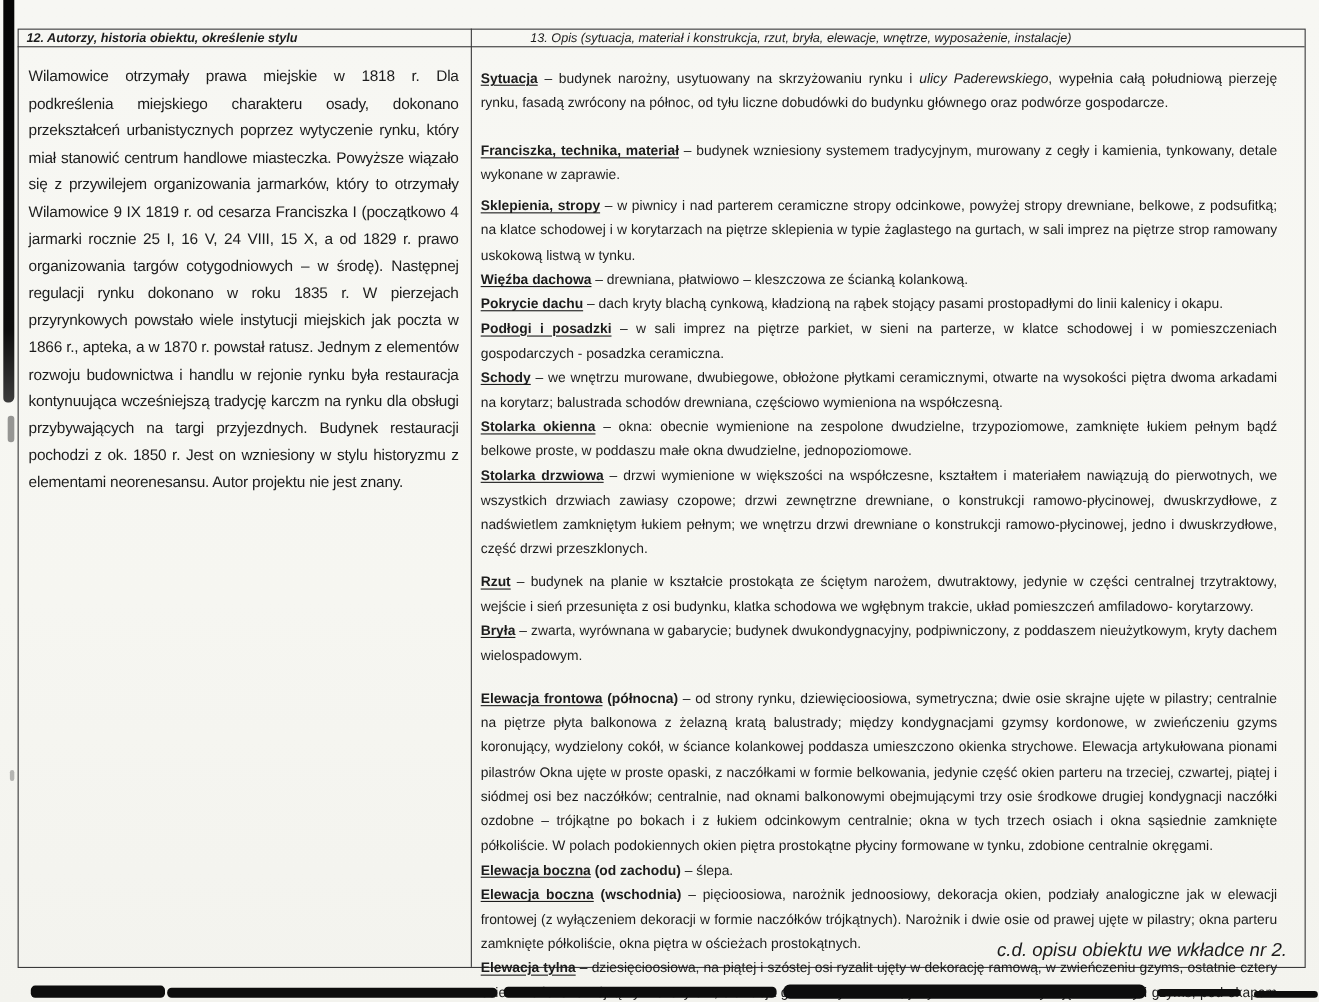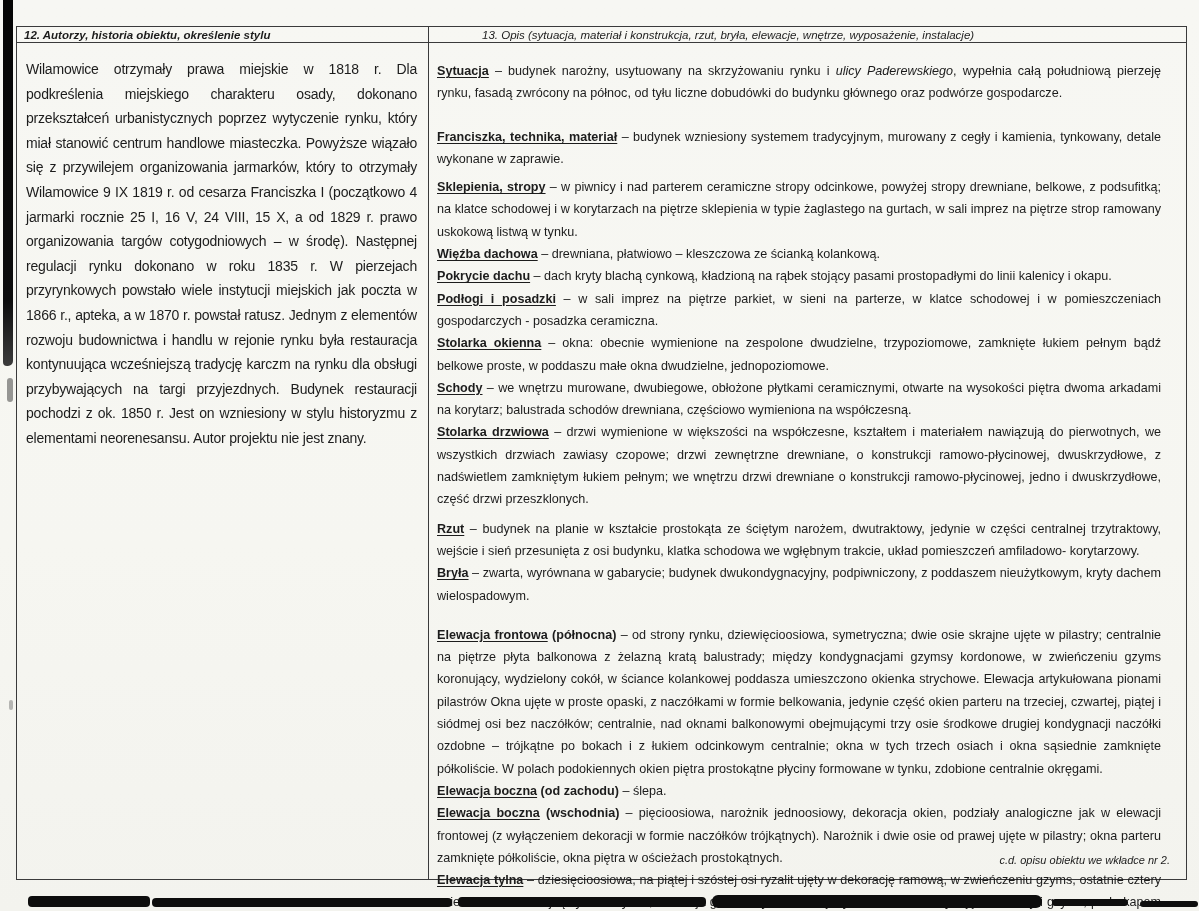--- a/index.html
+++ b/index.html
@@ -60,21 +60,21 @@
   .sec:nth-child(12) { margin-top: 17px; } 
 
   .seg-label  { font-weight: bold; text-decoration: underline; text-underline-offset: 2px; }
   .seg-bold   { font-weight: bold; }
   .seg-u      { text-underline-offset: 2px; }
   .seg-italic { font-style: italic; }
 
   
   .footer-note {
     position: absolute; right: 40px; top: 854px;
-    font-size: 11px; font-style: italic;
+    font-size: 17px; font-style: italic;
   }
 
   
   .edge-bar {
     position: absolute; left: 3px; top: 0;
     width: 10px; height: 366px;
     background: linear-gradient(180deg, #050505 0%, #0d0d0d 82%, #3c3c3c 100%);
     border-radius: 0 0 5px 4px;
   }
   .smudge1 {
@@ -110,22 +110,22 @@
 
   <div class="left-body">Wilamowice otrzymały prawa miejskie w 1818 r. Dla podkreślenia miejskiego charakteru osady, dokonano przekształceń urbanistycznych poprzez wytyczenie rynku, który miał stanowić centrum handlowe miasteczka. Powyższe wiązało się z przywilejem organizowania jarmarków, który to otrzymały Wilamowice 9 IX 1819 r. od cesarza Franciszka I (początkowo 4 jarmarki rocznie 25 I, 16 V, 24 VIII, 15 X, a od 1829 r. prawo organizowania targów cotygodniowych – w środę). Następnej regulacji rynku dokonano w roku 1835 r. W pierzejach przyrynkowych powstało wiele instytucji miejskich jak poczta w 1866 r., apteka, a w 1870 r. powstał ratusz. Jednym z elementów rozwoju budownictwa i handlu w rejonie rynku była restauracja kontynuująca wcześniejszą tradycję karczm na rynku dla obsługi przybywających na targi przyjezdnych. Budynek restauracji pochodzi z ok. 1850 r. Jest on wzniesiony w stylu historyzmu z elementami neorenesansu. Autor projektu nie jest znany.</div>
 
   <div class="right-body">
       <p class="sec"><span class="seg-label">Sytuacja</span><span class="seg-text"> – budynek narożny, usytuowany na skrzyżowaniu rynku i </span><span class="seg-italic">ulicy Paderewskiego</span><span class="seg-text">, wypełnia całą południową pierzeję rynku, fasadą zwrócony na północ, od tyłu liczne dobudówki do budynku głównego oraz podwórze gospodarcze.</span></p>
       <p class="sec"><span class="seg-label">Franciszka, technika, materiał</span><span class="seg-text"> – budynek wzniesiony systemem tradycyjnym, murowany z cegły i kamienia, tynkowany, detale wykonane w zaprawie.</span></p>
       <p class="sec"><span class="seg-label">Sklepienia, stropy</span><span class="seg-text"> – w piwnicy i nad parterem ceramiczne stropy odcinkowe, powyżej stropy drewniane, belkowe, z podsufitką; na klatce schodowej i w korytarzach na piętrze sklepienia w typie żaglastego na gurtach, w sali imprez na piętrze strop ramowany uskokową listwą w tynku.</span></p>
       <p class="sec"><span class="seg-label">Więźba dachowa</span><span class="seg-text"> – drewniana, płatwiowo – kleszczowa ze ścianką kolankową.</span></p>
       <p class="sec"><span class="seg-label">Pokrycie dachu</span><span class="seg-text"> – dach kryty blachą cynkową, kładzioną na rąbek stojący pasami prostopadłymi do linii kalenicy i okapu.</span></p>
       <p class="sec"><span class="seg-label">Podłogi i posadzki</span><span class="seg-text"> – w sali imprez na piętrze parkiet, w sieni na parterze, w klatce schodowej i w pomieszczeniach gospodarczych - posadzka ceramiczna.</span></p>
+      <p class="sec"><span class="seg-label">Schody</span><span class="seg-text"> – we wnętrzu murowane, dwubiegowe, obłożone płytkami ceramicznymi, otwarte na wysokości piętra dwoma arkadami na korytarz; balustrada schodów drewniana, częściowo wymieniona na współczesną.</span></p>
       <p class="sec"><span class="seg-label">Stolarka okienna</span><span class="seg-text"> – okna: obecnie wymienione na zespolone dwudzielne, trzypoziomowe, zamknięte łukiem pełnym bądź belkowe proste, w poddaszu małe okna dwudzielne, jednopoziomowe.</span></p>
-      <p class="sec"><span class="seg-label">Schody</span><span class="seg-text"> – we wnętrzu murowane, dwubiegowe, obłożone płytkami ceramicznymi, otwarte na wysokości piętra dwoma arkadami na korytarz; balustrada schodów drewniana, częściowo wymieniona na współczesną.</span></p>
       <p class="sec"><span class="seg-label">Stolarka drzwiowa</span><span class="seg-text"> – drzwi wymienione w większości na współczesne, kształtem i materiałem nawiązują do pierwotnych, we wszystkich drzwiach zawiasy czopowe; </span><span class="seg-u">drzwi zewnętrzne</span><span class="seg-text"> drewniane, o konstrukcji ramowo-płycinowej, dwuskrzydłowe, z nadświetlem zamkniętym łukiem pełnym; </span><span class="seg-u">we wnętrzu</span><span class="seg-text"> drzwi drewniane o konstrukcji ramowo-płycinowej, jedno i dwuskrzydłowe, część drzwi przeszklonych.</span></p>
       <p class="sec"><span class="seg-label">Rzut</span><span class="seg-text"> – budynek na planie w kształcie prostokąta ze ściętym narożem, dwutraktowy, jedynie w części centralnej trzytraktowy, wejście i sień przesunięta z osi budynku, klatka schodowa we wgłębnym trakcie, układ pomieszczeń amfiladowo- korytarzowy.</span></p>
       <p class="sec"><span class="seg-label">Bryła</span><span class="seg-text"> – zwarta, wyrównana w gabarycie; budynek dwukondygnacyjny, podpiwniczony, z poddaszem nieużytkowym, kryty dachem wielospadowym.</span></p>
       <p class="sec"><span class="seg-label">Elewacja frontowa</span><span class="seg-bold"> (północna)</span><span class="seg-text"> – od strony rynku, dziewięcioosiowa, symetryczna; dwie osie skrajne ujęte w pilastry; centralnie na piętrze płyta balkonowa z żelazną kratą balustrady; między kondygnacjami gzymsy kordonowe, w zwieńczeniu gzyms koronujący, wydzielony cokół, w ściance kolankowej poddasza umieszczono okienka strychowe. Elewacja artykułowana pionami pilastrów Okna ujęte w proste opaski, z naczółkami w formie belkowania, jedynie część okien parteru na trzeciej, czwartej, piątej i siódmej osi bez naczółków; centralnie, nad oknami balkonowymi obejmującymi trzy osie środkowe drugiej kondygnacji naczółki ozdobne – trójkątne po bokach i z łukiem odcinkowym centralnie; okna w tych trzech osiach i okna sąsiednie zamknięte półkoliście. W polach podokiennych okien piętra prostokątne płyciny formowane w tynku, zdobione centralnie okręgami.</span></p>
       <p class="sec"><span class="seg-label">Elewacja boczna</span><span class="seg-bold"> (od zachodu)</span><span class="seg-text"> – ślepa.</span></p>
       <p class="sec"><span class="seg-label">Elewacja boczna</span><span class="seg-bold"> (wschodnia)</span><span class="seg-text"> – pięcioosiowa, narożnik jednoosiowy, dekoracja okien, podziały analogiczne jak w elewacji frontowej (z wyłączeniem dekoracji w formie naczółków trójkątnych). Narożnik i dwie osie od prawej ujęte w pilastry; okna parteru zamknięte półkoliście, okna piętra w ościeżach prostokątnych.</span></p>
       <p class="sec"><span class="seg-label">Elewacja tylna</span><span class="seg-text"> – dziesięcioosiowa, na piątej i szóstej osi ryzalit ujęty w dekorację ramową, w zwieńczeniu gzyms, ostatnie cztery osie zwieńczone trójkątnym szczytem, elewacja gładko otynkowana, jedynie naroża i szczyt ujęte w lizeny i gzyms, pod okapem okienka strychowe, w szczycie dwa okna poddasza; w parterze elewacja przesłonięta dobudówkami.</span></p>
     </div>
 
   <div class="footer-note">c.d. opisu obiektu we wkładce nr 2.</div>

